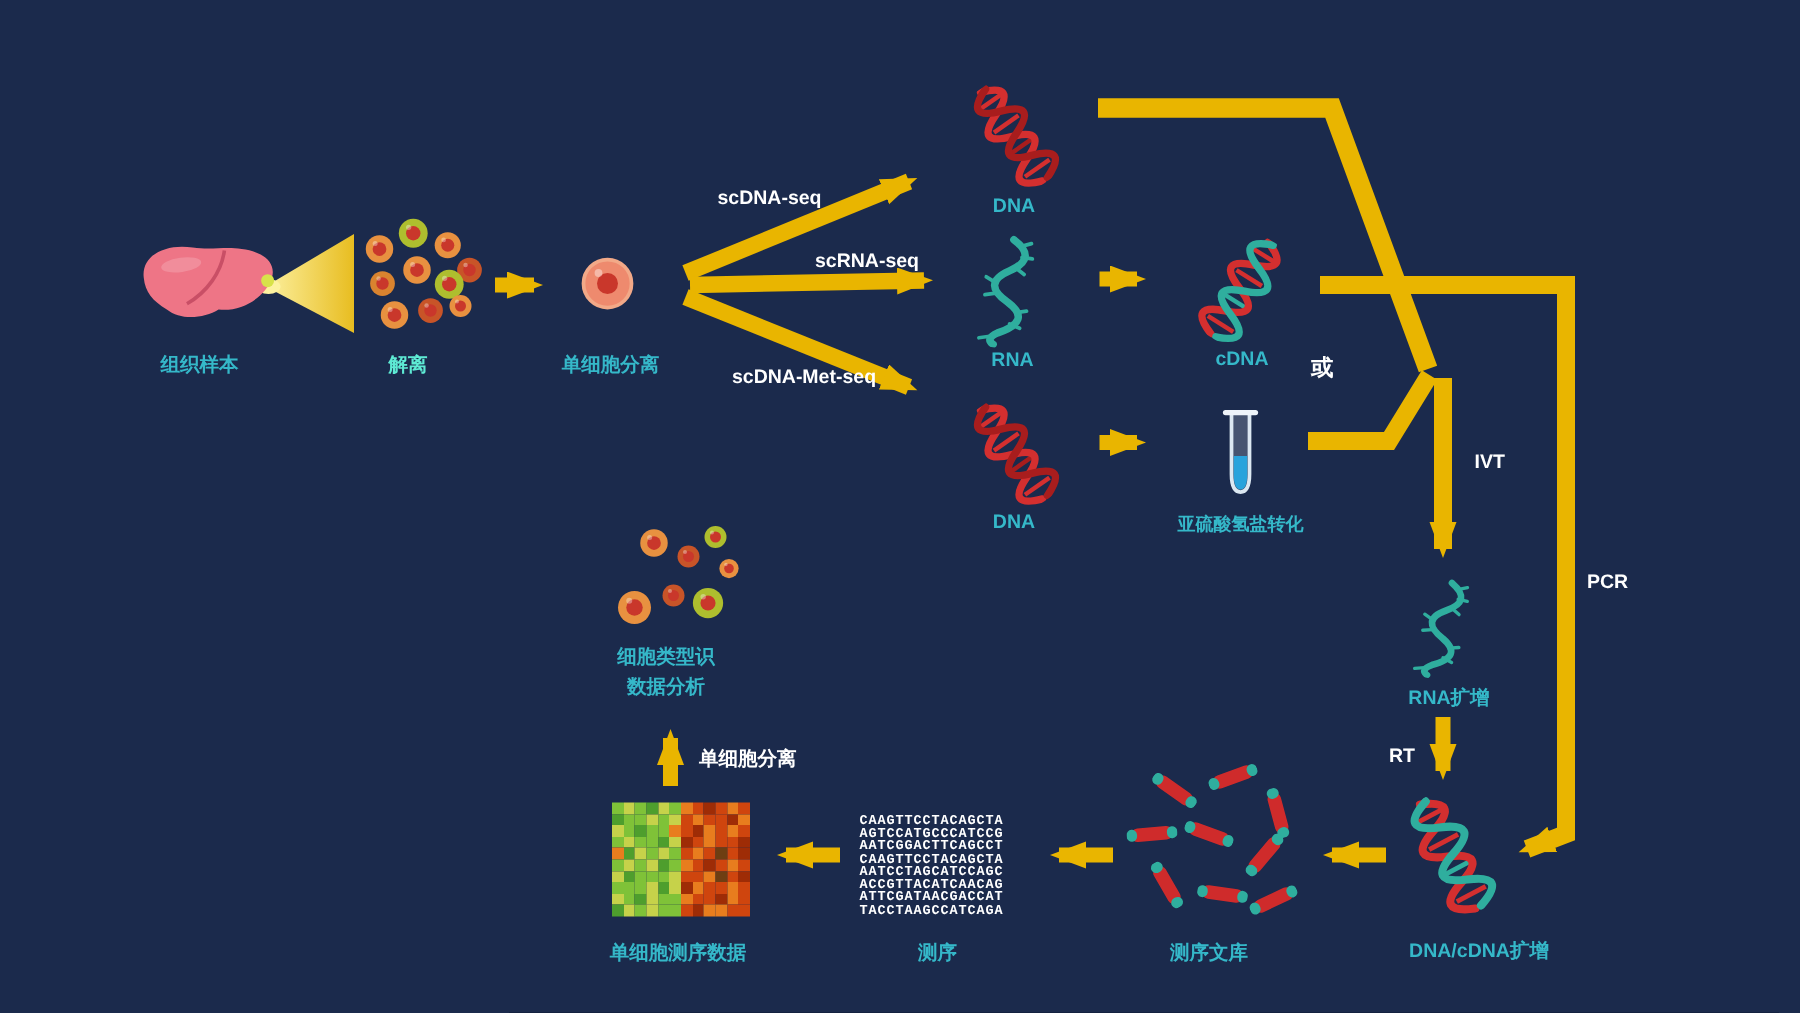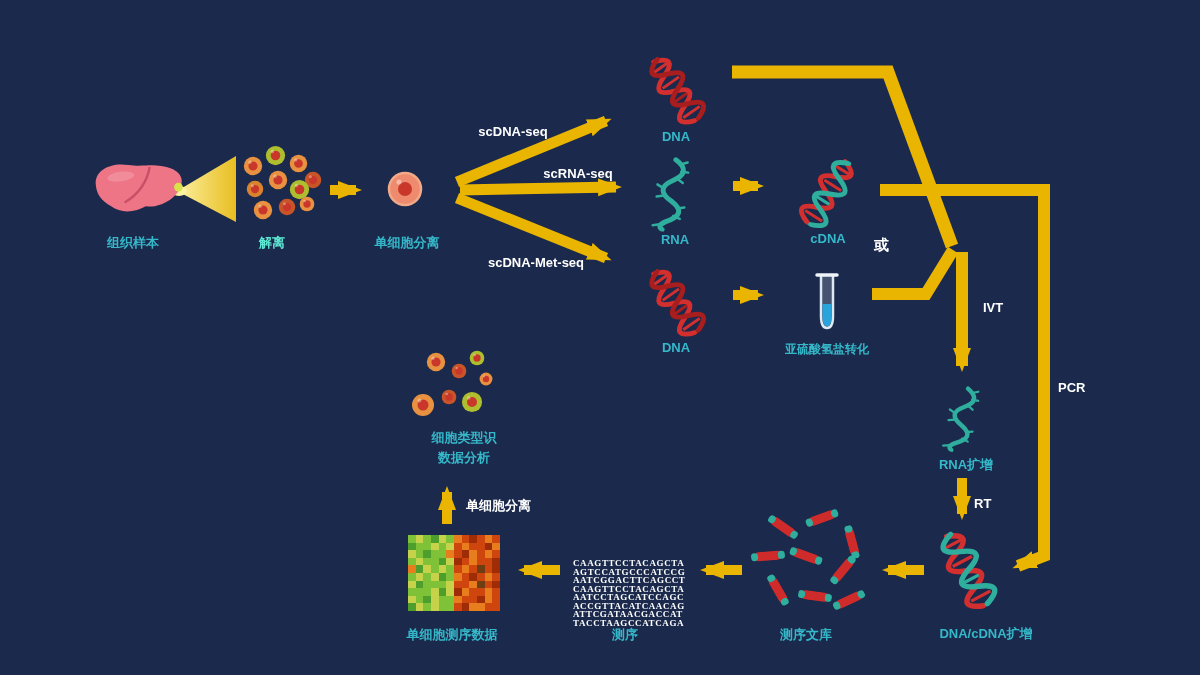--- a/index.html
+++ b/index.html
@@ -16,22 +16,22 @@
   .cyan{color:#35b8c9;}
   .white{color:#ffffff;}
   .red{color:#5eead4;}
   .lbl-l{transform:none;}
   .big{font-size:15px;}
   .small{font-size:12px;}
   .two-line{line-height:30px;}
   .cell-type{line-height:20px;text-align:center;}
   .seq-block{
     position:absolute;z-index:2;left:573px;top:543px;
-    font-family:Liberation Serif, serif;font-size:9px;line-height:8.5px;
-    color:#ffffff;letter-spacing:0.6px;font-weight:bold;margin-top:16px;
+    font-family:Liberation Mono, monospace;font-size:9px;line-height:8.5px;
+    color:#ffffff;letter-spacing:0.6px;font-weight:bold;
   }
   .heatmap{
     position:absolute;z-index:2;left:408px;top:535px;width:92px;height:76px;
     display:grid;grid-template-columns:repeat(12,1fr);grid-auto-rows:1fr;
   }
   .hm-cell{width:100%;height:100%;}
 </style>
 </head>
 <body>
 
@@ -180,44 +180,44 @@
       <use href="#sym-cell" x="479" y="372" width="14" height="14" style="--ring:#e89140"></use>
     </g>
   </svg>
 
   <div class="lbl cyan" style="left:133px;top:234px">组织样本</div>
   <div class="lbl red" style="left:272px;top:234px">解离</div>
   <div class="lbl cyan" style="left:407px;top:234px">单细胞分离</div>
 
   <div class="lbl white" style="left:513px;top:124px">scDNA-seq</div>
   <div class="lbl white" style="left:578px;top:166px">scRNA-seq</div>
-  <div class="lbl white" style="left:536px;top:255px">scDNA-Met-seq</div>
+  <div class="lbl white" style="left:536px;top:243px">scDNA-Met-seq</div>
 
   <div class="lbl cyan" style="left:676px;top:129px">DNA</div>
   <div class="lbl cyan" style="left:675px;top:232px">RNA</div>
   <div class="lbl cyan" style="left:676px;top:340px">DNA</div>
 
 
   <div class="lbl cyan" style="left:828px;top:231px">cDNA</div>
   <div class="lbl cyan small" style="left:827px;top:341px">亚硫酸氢盐转化</div>
 
   <div class="lbl lbl-l white big" style="left:874px;top:236px">或</div>
   <div class="lbl lbl-l white" style="left:983px;top:300px">IVT</div>
   <div class="lbl lbl-l white" style="left:1058px;top:380px">PCR</div>
-  <div class="lbl lbl-l white" style="left:974px;top:496px">RT</div>
+  <div class="lbl lbl-l white" style="left:926px;top:496px">RT</div>
 
   <div class="lbl cyan" style="left:966px;top:456px">RNA扩增</div>
   <div class="lbl cyan" style="left:986px;top:625px">DNA/cDNA扩增</div>
   <div class="lbl cyan" style="left:806px;top:626px">测序文库</div>
   <div class="lbl cyan" style="left:625px;top:626px">测序</div>
   <div class="lbl cyan" style="left:452px;top:626px">单细胞测序数据</div>
 
   <div class="lbl lbl-l white" style="left:466px;top:497px">单细胞分离</div>
 
-  <div class="lbl cyan cell-type" style="left:464px;top:428px">
+  <div class="lbl cyan cell-type" style="left:444px;top:428px">
     <div>细胞类型识</div>
     <div>数据分析</div>
   </div>
 
   <div class="seq-block">
       <div>CAAGTTCCTACAGCTA</div>
       <div>AGTCCATGCCCATCCG</div>
       <div>AATCGGACTTCAGCCT</div>
       <div>CAAGTTCCTACAGCTA</div>
       <div>AATCCTAGCATCCAGC</div>

